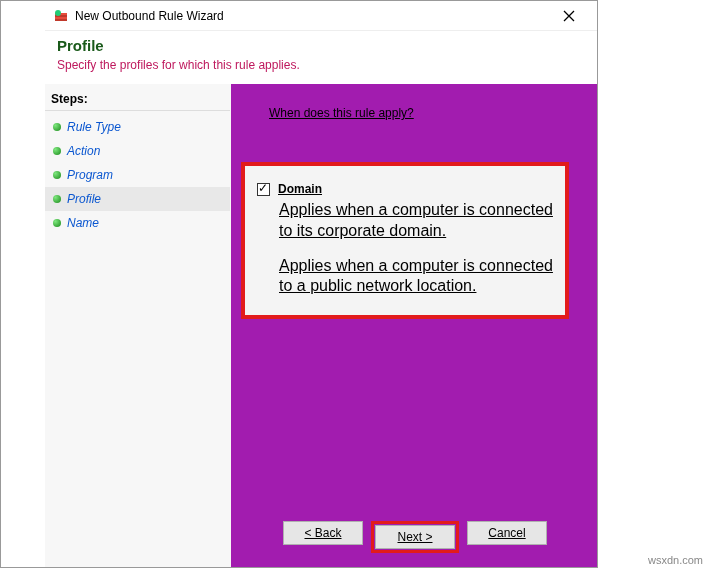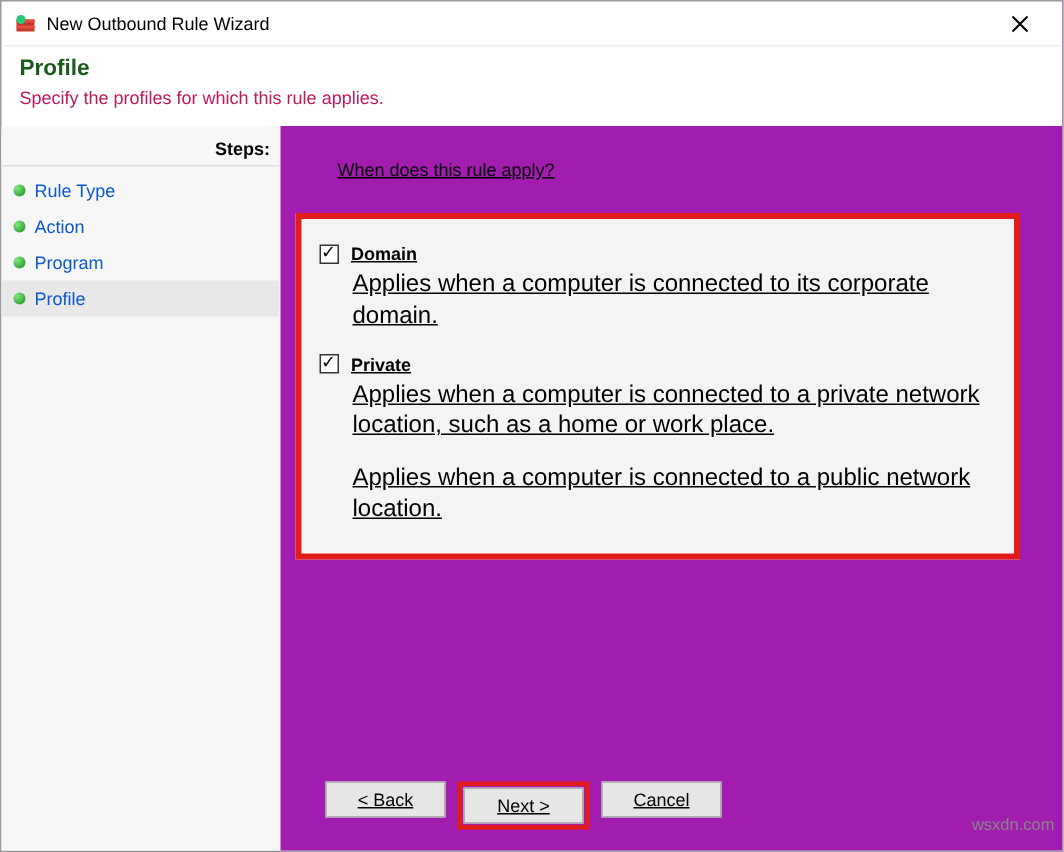--- a/index.html
+++ b/index.html
@@ -6,26 +6,27 @@
     body {
       font-family: "Segoe UI", Tahoma, sans-serif;
       font-size: 12px;
       background: #fff;
       width: 709px;
       height: 568px;
       position: relative;
       color: #000;
     }
     .window {
-      width: 709px;
+      width: 598px;
       height: 568px;
       border: 1px solid #999;
       background: #fff;
       display: flex;
       flex-direction: column;
+      padding-left: 44px;
     }
     .titlebar {
       height: 30px;
       display: flex;
       align-items: center;
       padding: 0 8px;
       border-bottom: 1px solid #eee;
     }
     .titlebar .title-icon {
       width: 16px; height: 16px;
@@ -70,23 +71,22 @@
       background: #f7f7f7;
       border-right: 1px solid #ffffff00;
       padding: 6px 0 0 0;
     }
     .sidebar .sb-title {
       font-weight: bold;
       padding: 2px 6px 4px 6px;
       border-bottom: 1px solid #ddd;
       background: #f7f7f7;
       font-size: 12px;
-      text-align: right;
-    }
-    .sidebar ul { list-style: none; padding: 4px 0 0 0;}
+    }
+    .sidebar ul { list-style: none; padding: 4px 0 0 0; font-style: italic;}
     .sidebar li {
       display: flex;
       align-items: center;
       padding: 5px 8px 5px 8px;
       cursor: pointer;
       gap: 6px;
     }
     .sidebar li.active {
       background: #e8e8e8;
     }
@@ -114,20 +114,21 @@
       margin-bottom: 22px;
       font-size: 12px;
       padding-left: 8px;
     }
     .highlight-box {
       border: 4px solid #e21b1b;
       padding: 10px 12px 18px 12px;
       background: #f4f4f4;
       margin-right: 8px;
       margin-left: -20px;
+      margin-top: 20px;
     }
     .opt {
       margin: 6px 0 14px 0;
     }
     .opt-row {
       display: flex;
       align-items: center;
       gap: 8px;
     }
     .opt-row input[type=checkbox]{
@@ -151,21 +152,21 @@
     }
     .opt-desc {
       font-size: 16px;
       margin: 4px 0 0 22px;
       color: #000;
       line-height: 1.3;
     }
     .footer {
       margin-top: auto;
       display: flex;
-      justify-content: flex-start;
+      justify-content: center;
       gap: 8px;
       padding-top: 10px;
       padding-right: 8px;
     }
     .btn {
       min-width: 80px;
       height: 24px;
       background: #e6e6e6;
       border: 1px solid #b0b0b0;
       font-size: 12px;
@@ -174,21 +175,21 @@
       align-items: center;
       justify-content: center;
     }
     .btn-primary-wrap {
       border: 3px solid #e21b1b;
       padding: 1px;
       display: inline-flex;
     }
     .watermark {
       position: absolute;
-      bottom: 12px; right: 6px;
+      bottom: 2px; right: 6px;
       font-size: 11px;
       color: #888;
     }
   </style>
 </head>
 <body>
 
 <div class="window">
 
   <div class="titlebar">
@@ -226,43 +227,40 @@
           <a>Action</a>
         </li>
         <li>
           <span class="dot"></span>
           <a>Program</a>
         </li>
         <li class="active">
           <span class="dot"></span>
           <a>Profile</a>
         </li>
+        <li>
+          <span class="dot"></span>
+          <a>Name</a>
+        </li>
       </ul>
     </div>
 
     <div class="main">
       <div class="prompt">When does this rule apply?</div>
 
       <div class="highlight-box">
 
         <div class="opt">
           <div class="opt-row">
             <input type="checkbox" checked="" style="">
             <label>Domain</label>
           </div>
           <div class="opt-desc">Applies when a computer is connected to its corporate domain.</div>
         </div>
 
-        <div class="opt">
-          <div class="opt-row">
-            <input type="checkbox" checked="" style="">
-            <label>Private</label>
-          </div>
-          <div class="opt-desc">Applies when a computer is connected to a private network location, such as a home or work place.</div>
-        </div>
 
         <div class="opt" style="margin-bottom:0">
           <div class="opt-desc">Applies when a computer is connected to a public network location.</div>
         </div>
 
       </div>
 
       <div class="footer">
         <button class="btn">&lt; Back</button>
         <span class="btn-primary-wrap">

